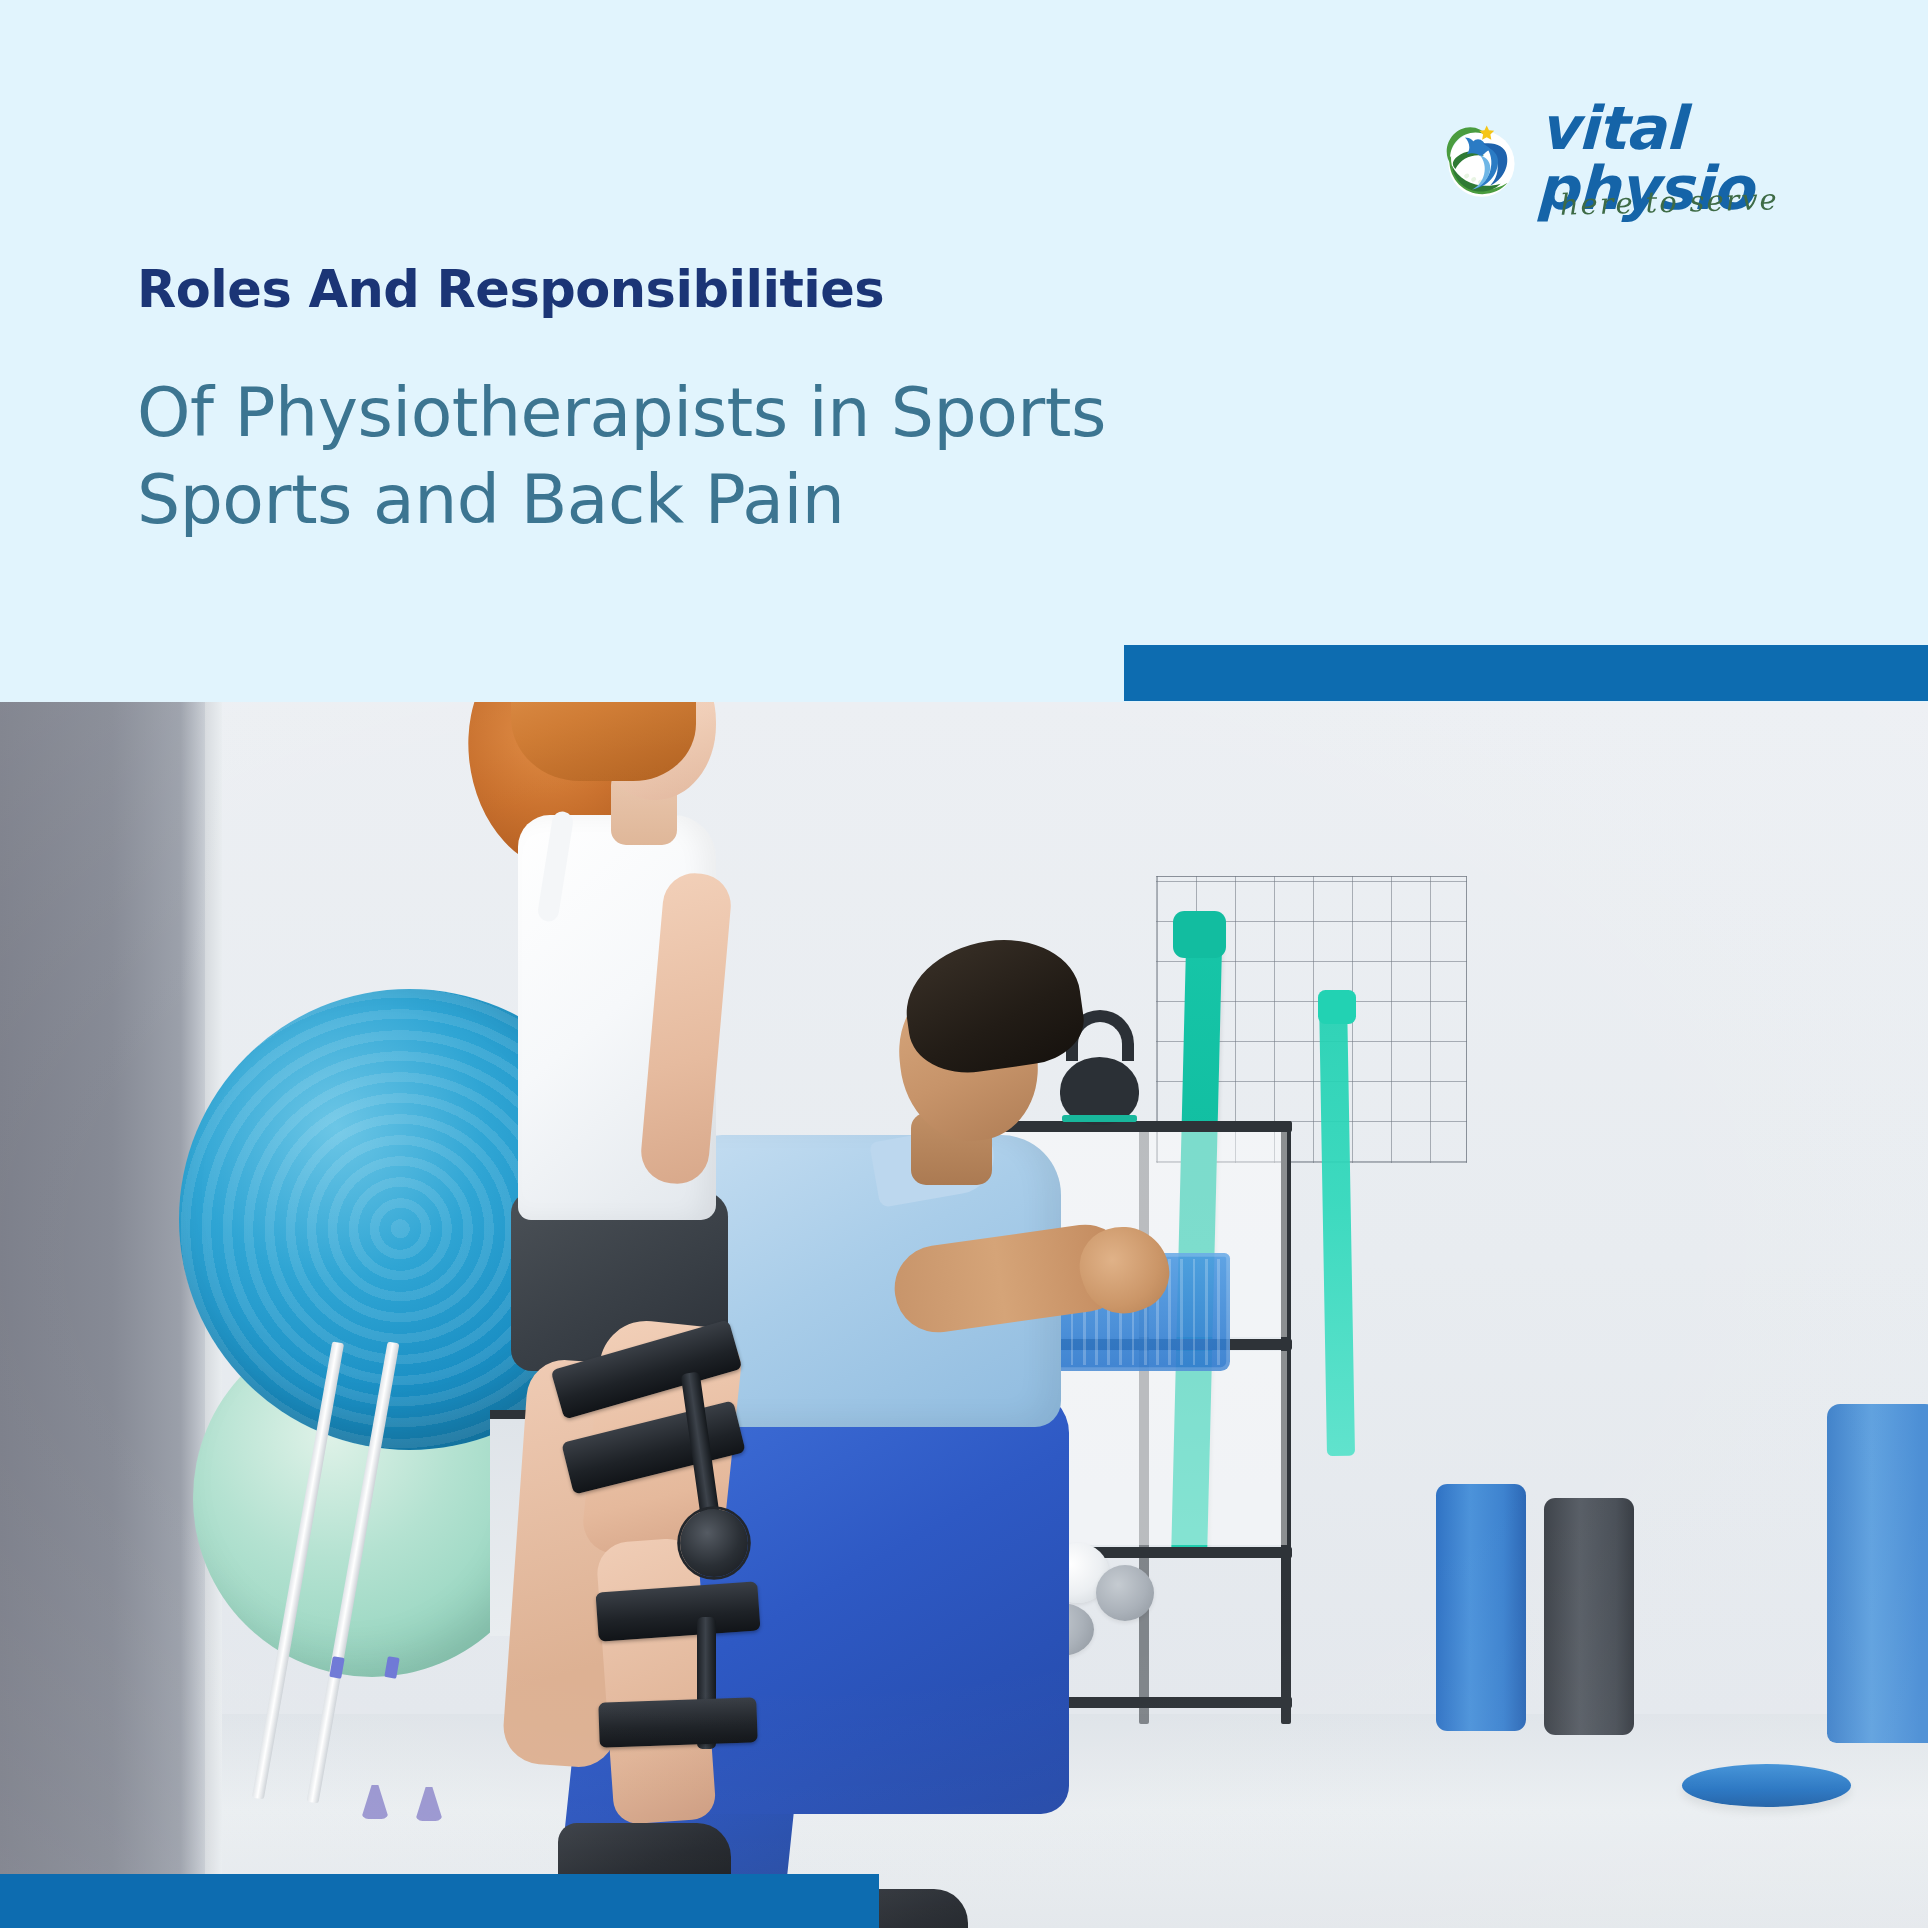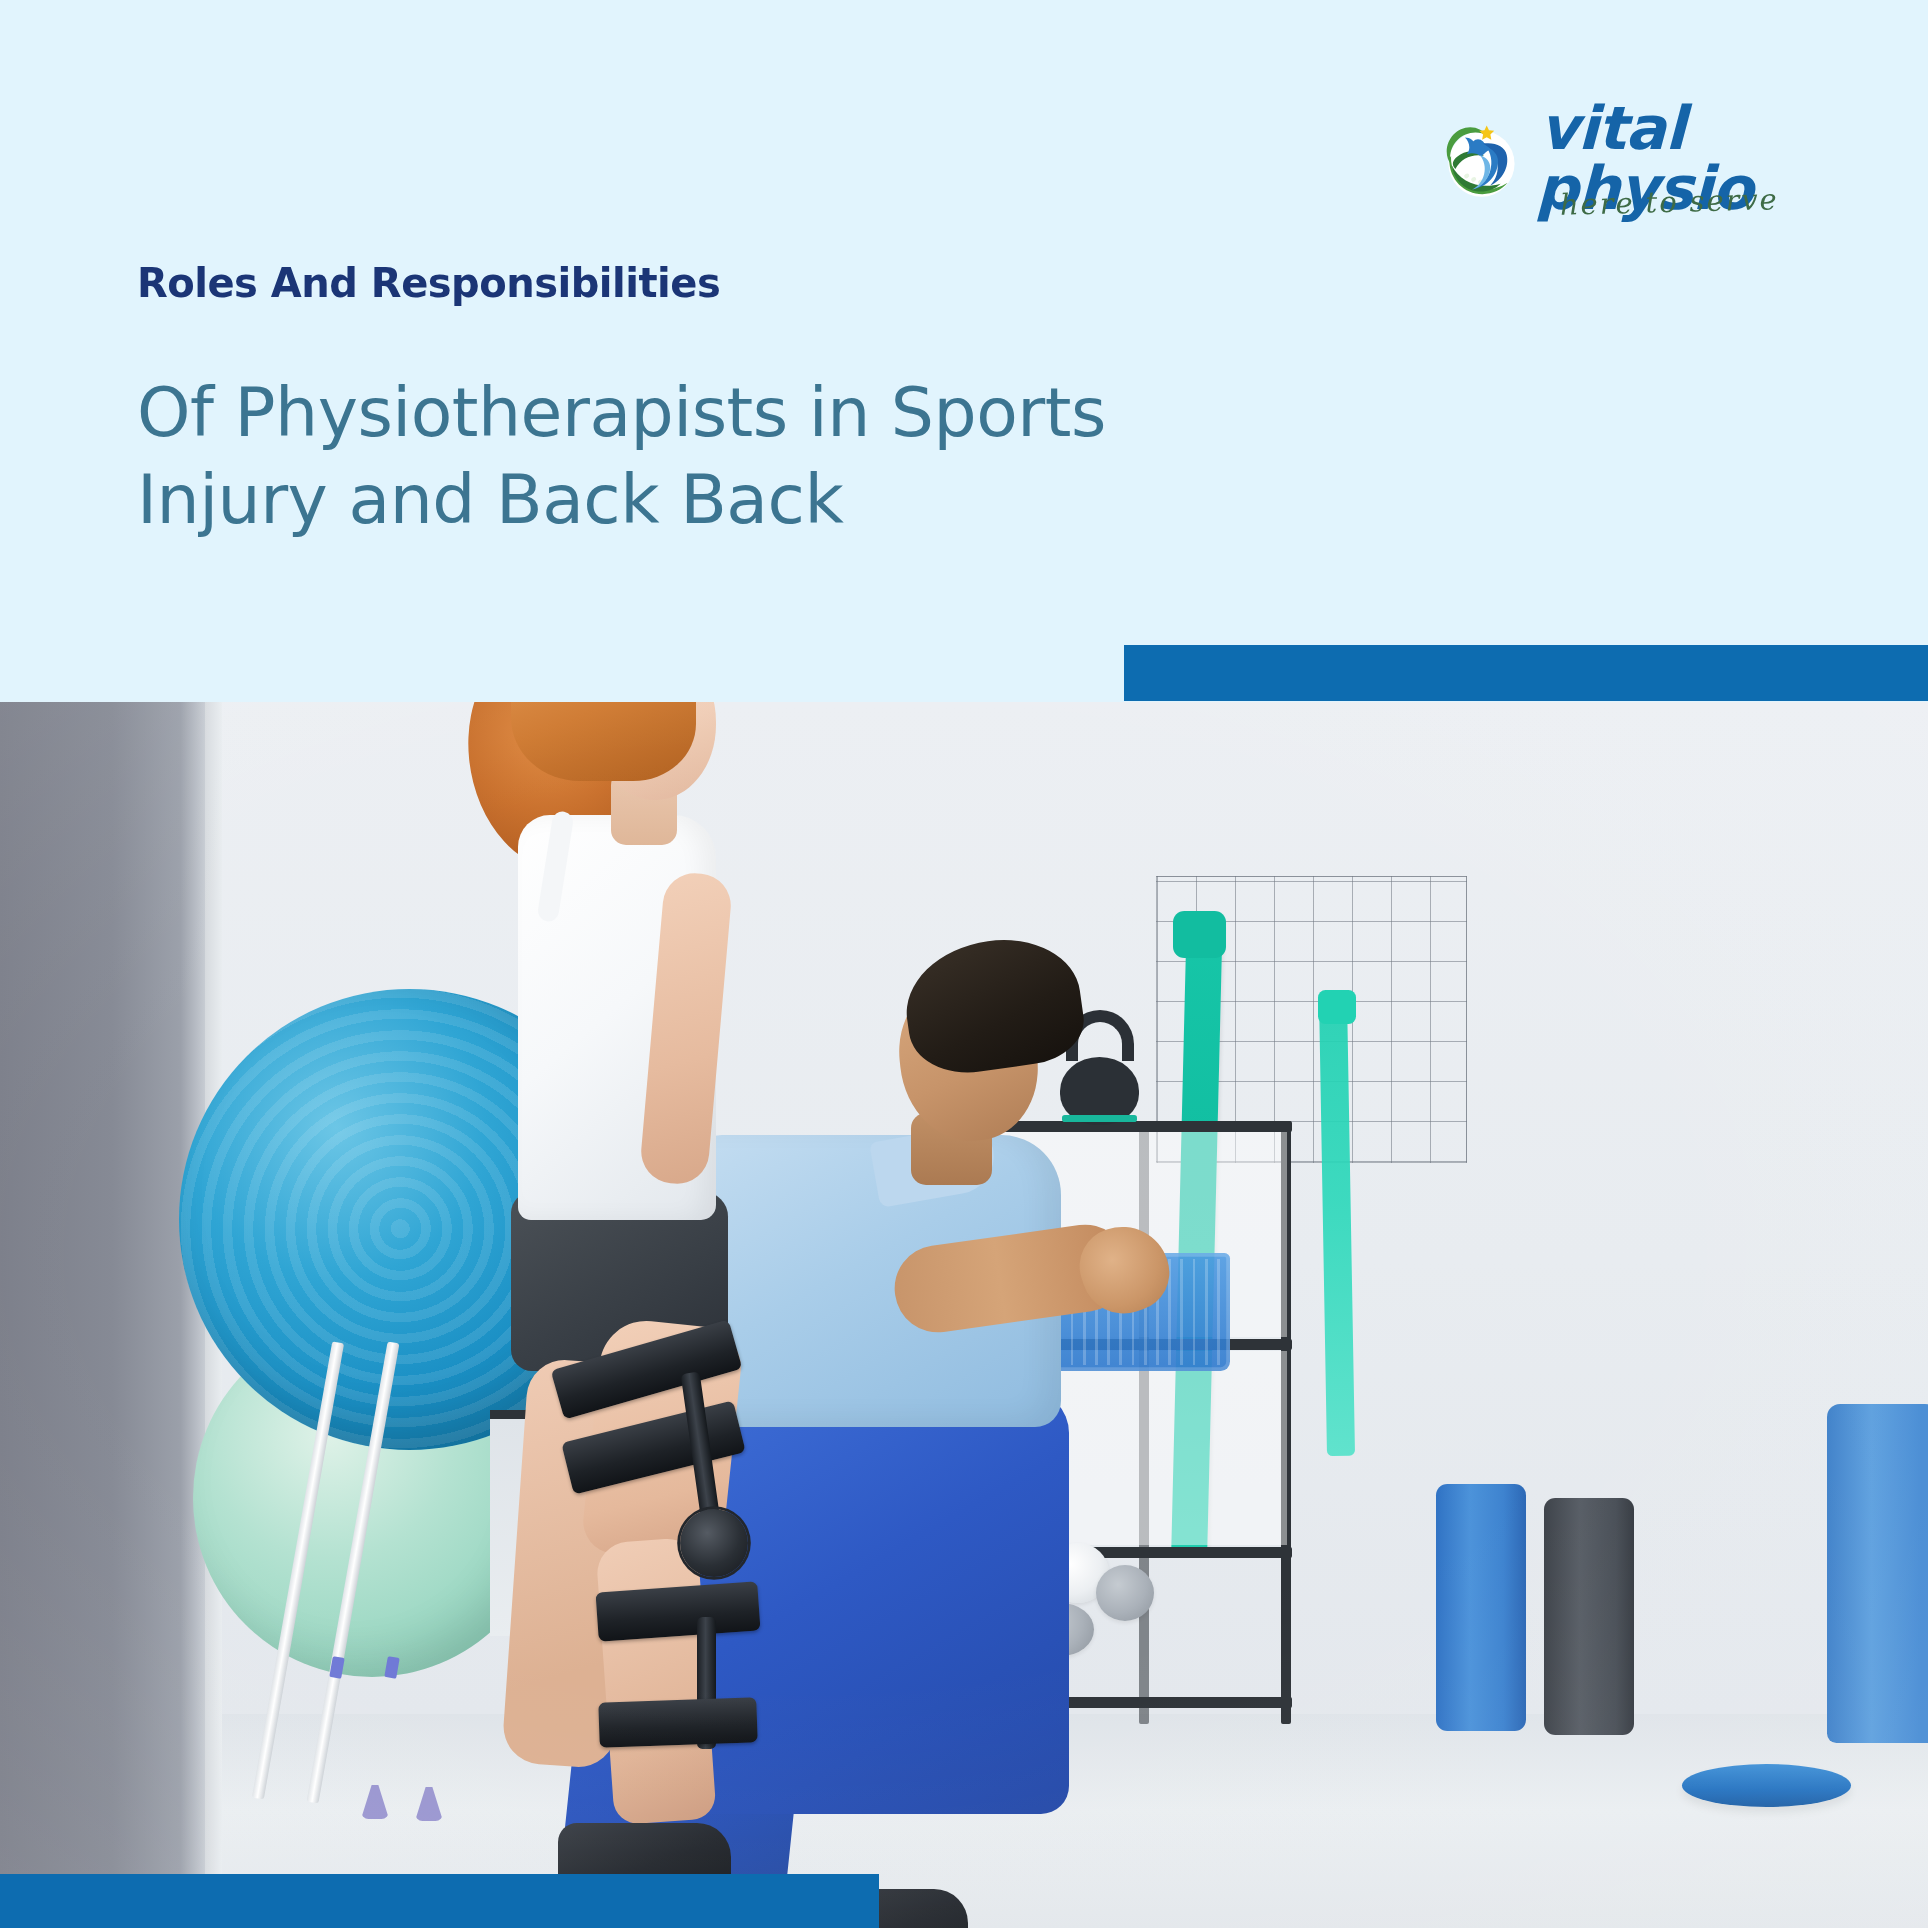--- a/index.html
+++ b/index.html
@@ -45,21 +45,21 @@
     font-size:29px;
     color:#3e6b46;
     letter-spacing:1.9px;
     transform:rotate(-1.5deg);
     white-space:nowrap;
   }
 
   .eyebrow {
     position:absolute; left:137px; top:260px;
     font-family:"DejaVu Sans", sans-serif;
-    font-size:40px;
+    font-size:51px;
     font-weight:bold;
     color:#1b3576;
     letter-spacing:-0.5px;
     white-space:nowrap;
   }
   .subtitle {
     position:absolute; left:137px; top:369px;
     font-family:"DejaVu Sans", sans-serif;
     font-size:68px;
     font-weight:normal;
@@ -415,21 +415,21 @@
             <path d="M48 46c5 6 7 14 5 22-2 8-7 14-14 18 12-3 21-14 21-26 0-6-4-11-12-14z" fill="#6fb6e6"></path>
             <path d="M56 12l2.6 5.4 6 .8-4.4 4.2 1.1 6-5.3-2.9-5.3 2.9 1.1-6-4.4-4.2 6-.8z" fill="#f5c518"></path>
           </svg>
         </div>
         <div class="logo-word">vital physio</div>
       </div>
       <div class="logo-tagline">here to serve</div>
     </div>
 
     <div class="eyebrow">Roles And Responsibilities</div>
-    <div class="subtitle">Of Physiotherapists in Sports Injury and Back Back</div>
+    <div class="subtitle">Of Physiotherapists in Sports Sports and Back Pain</div>
   </div>
 
   <div class="accent-bar-top"></div>
 
   <div class="photo">
     <div class="wall"></div>
     <div class="floor"></div>
     <div class="wall-col"></div>
     <div class="wall-col-edge"></div>
 

